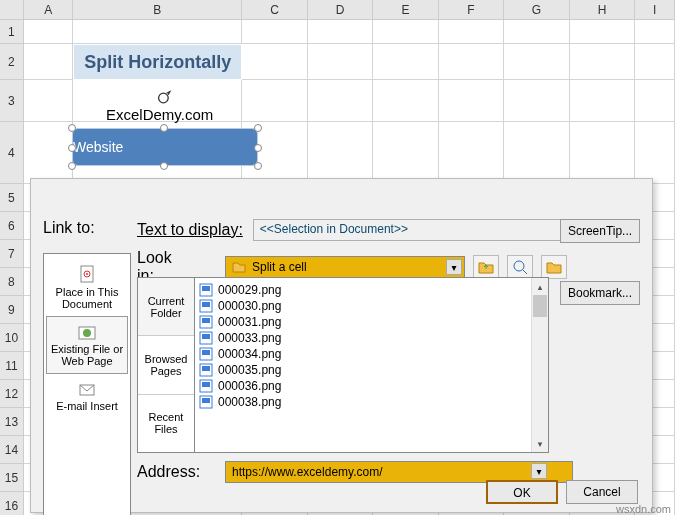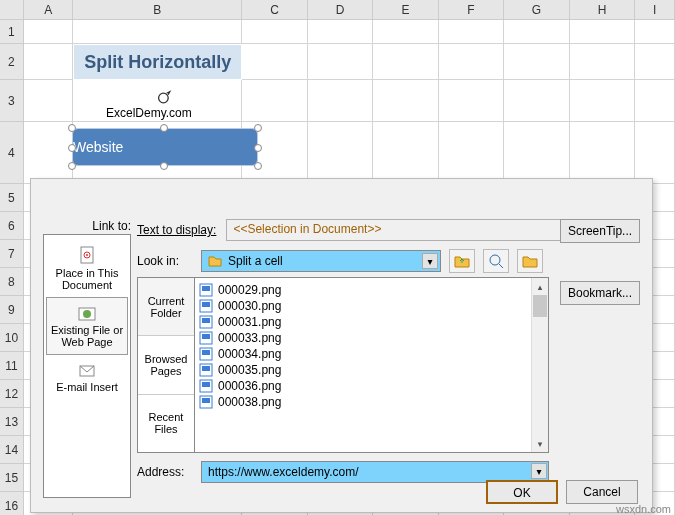--- a/index.html
+++ b/index.html
@@ -16,48 +16,48 @@
 .row-h { width: 24px; background: #e6e6e6; border-right: 1px solid #ccc; border-bottom: 1px solid #ccc; text-align: center; color: #333; font-size: 12px; display: flex; align-items: center; justify-content: center; }
 .cell { border-right: 1px solid #d4d4d4; border-bottom: 1px solid #d4d4d4; display: flex; align-items: center; justify-content: center; }
 .r1 .row-h, .r1 .cell { height: 24px; }
 .r2 .row-h, .r2 .cell { height: 36px; }
 .r3 .row-h, .r3 .cell { height: 42px; }
 .r4 .row-h, .r4 .cell { height: 62px; }
 .rX .row-h, .rX .cell { height: 28px; }
 .b2 { background: #d6e4f2; color: #3a5a80; font-size: 18px; font-weight: 700; border: 1px solid #fff; }
 
 
-.link-label { position: absolute; left: 106px; top: 106px; font-size: 12px; color: #000; }
+.link-label { position: absolute; left: 106px; top: 106px; font-size: 15px; color: #000; }
 .edit-icon { position: absolute; left: 155px; top: 90px; }
 .edit-icon svg { width: 20px; height: 16px; }
 
 
 .shape-btn { position: absolute; left: 72px; top: 128px; width: 186px; height: 38px; background: #4f81bd; border-radius: 6px; color: #fff; font-size: 14px; display: flex; align-items: center; justify-content: flex-start; border: 1.5px solid #b7cbe4; }
 .handle { position: absolute; width: 8px; height: 8px; background: #fff; border: 1px solid #888; border-radius: 50%; }
 .h-tl { left: 68px; top: 124px; } .h-tm { left: 160px; top: 124px; } .h-tr { left: 254px; top: 124px; }
 .h-ml { left: 68px; top: 144px; } .h-mr { left: 254px; top: 144px; }
 .h-bl { left: 68px; top: 162px; } .h-bm { left: 160px; top: 162px; } .h-br { left: 254px; top: 162px; }
 
 
 .dialog { position: absolute; left: 30px; top: 178px; width: 623px; height: 335px; background: #f0f0f0; border: 1px solid #bbb; box-shadow: 3px 3px 6px rgba(0,0,0,0.2); }
 .titlebar { height: 30px; display: flex; align-items: center; padding: 0 8px; border-bottom: 1px solid #d8d8d8; }
 .titlebar .title { flex: 1; font-size: 12.5px; }
 .titlebar .help { width: 30px; text-align: center; font-size: 14px; }
 .titlebar .close { width: 30px; text-align: center; font-size: 16px; }
 
 .dlg-body { padding: 10px 12px 8px 12px; position: relative; }
 .row-form { display: flex; align-items: center; gap: 10px; margin-bottom: 8px; }
-.lbl { font-size: 12px; }
+.lbl { font-size: 16px; }
 .underline { text-decoration: underline; }
 
-.text-display { flex: 1; height: 22px; background: #f0f0f0; border: 1px solid #b0b0b0; padding: 2px 6px; color: #a16207; font-size: 12px; }
-input.addr, .lookin-sel { height: 22px; border: 1px solid #888; background: #7dd3fc; padding: 2px 6px; font-size: 12px; }
+.text-display { flex: 1; height: 22px; background: #f0f0f0; border: 1px solid #b0b0b0; padding: 2px 6px; color: #0c4a6e; font-size: 12px; }
+input.addr, .lookin-sel { height: 22px; border: 1px solid #888; background: #eab308; padding: 2px 6px; font-size: 12px; margin-left: 24px; }
 
 .linkto-col { position: absolute; left: 12px; top: 40px; width: 88px; }
-.linkto-title { text-align: right; font-size: 12px; margin-bottom: 1px; }
+.linkto-title { text-align: left; font-size: 16px; margin-bottom: 16px; }
 .linkto-box { width: 88px; height: 264px; background: #fff; border: 1px solid #888; padding: 4px 2px; display: flex; flex-direction: column; }
 .linkto-item { text-align: center; padding: 6px 2px; font-size: 11px; cursor: default; }
 .linkto-item.sel { border: 1px solid #999; background: #f6f6f6; }
 .linkto-item svg, .linkto-item .glyph { display: block; margin: 0 auto 2px auto; }
 
 .right-area { position: absolute; left: 106px; top: 40px; right: 12px; }
 .screentip-btn, .bookmark-btn { position: absolute; right: 0; width: 80px; height: 24px; background: #e9e9e9; border: 1px solid #999; font-size: 12px; text-align: center; line-height: 22px; }
 .screentip-btn { top: 0; }
 .bookmark-btn { top: 62px; }
 

